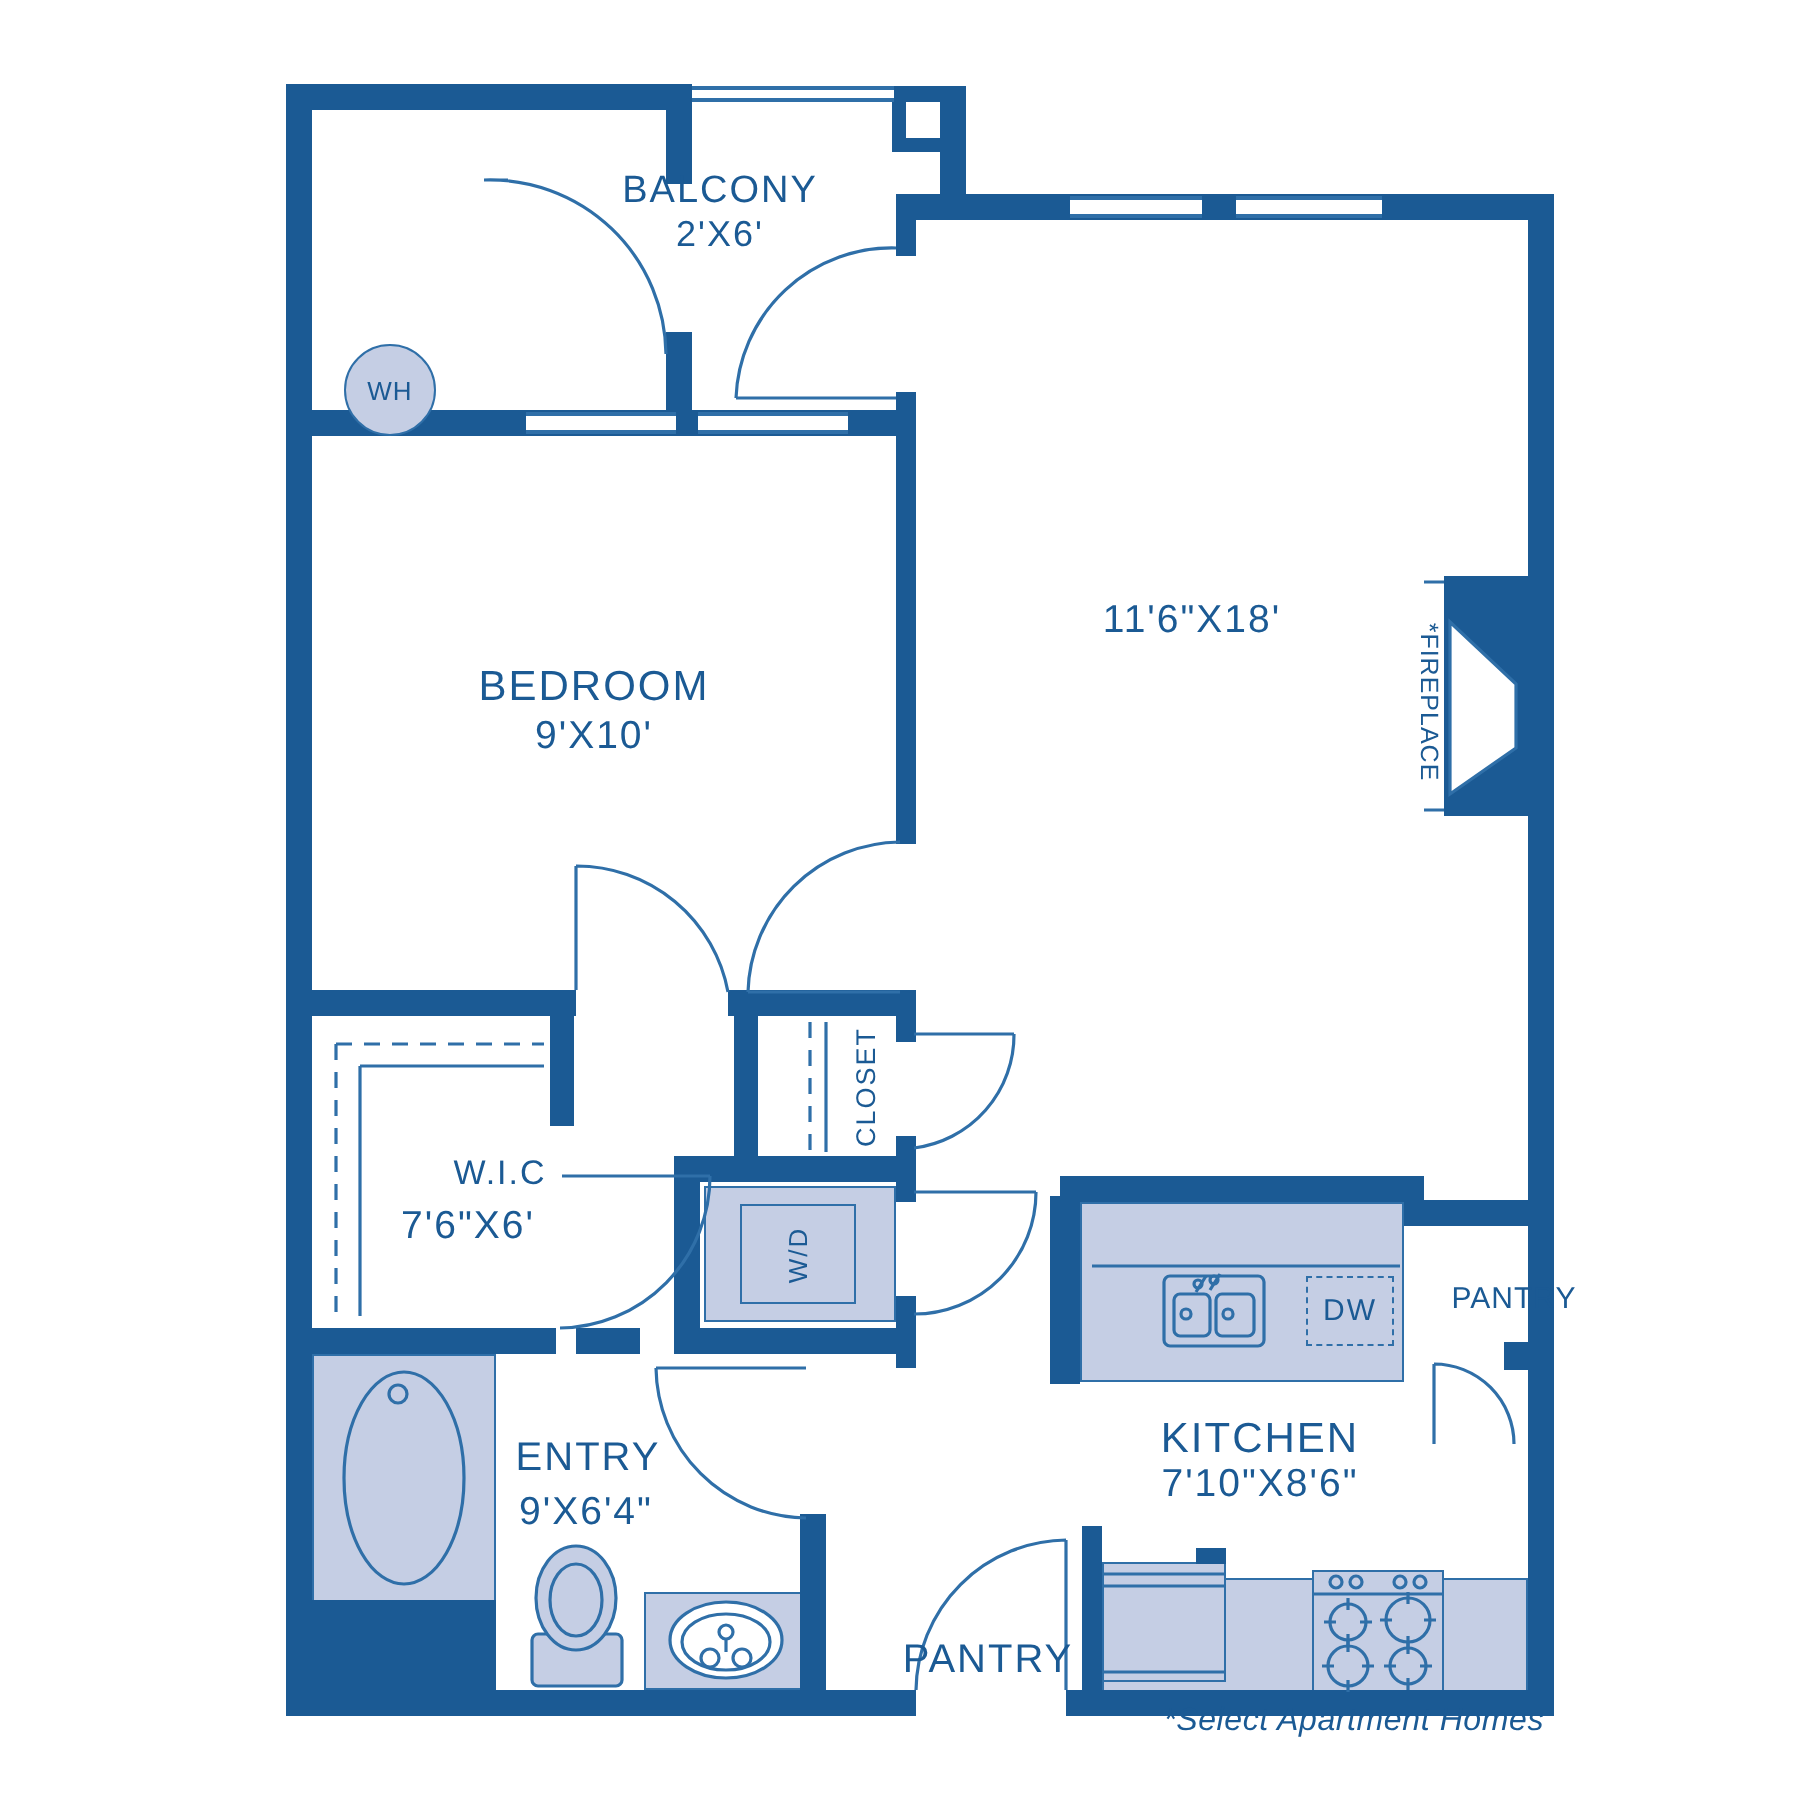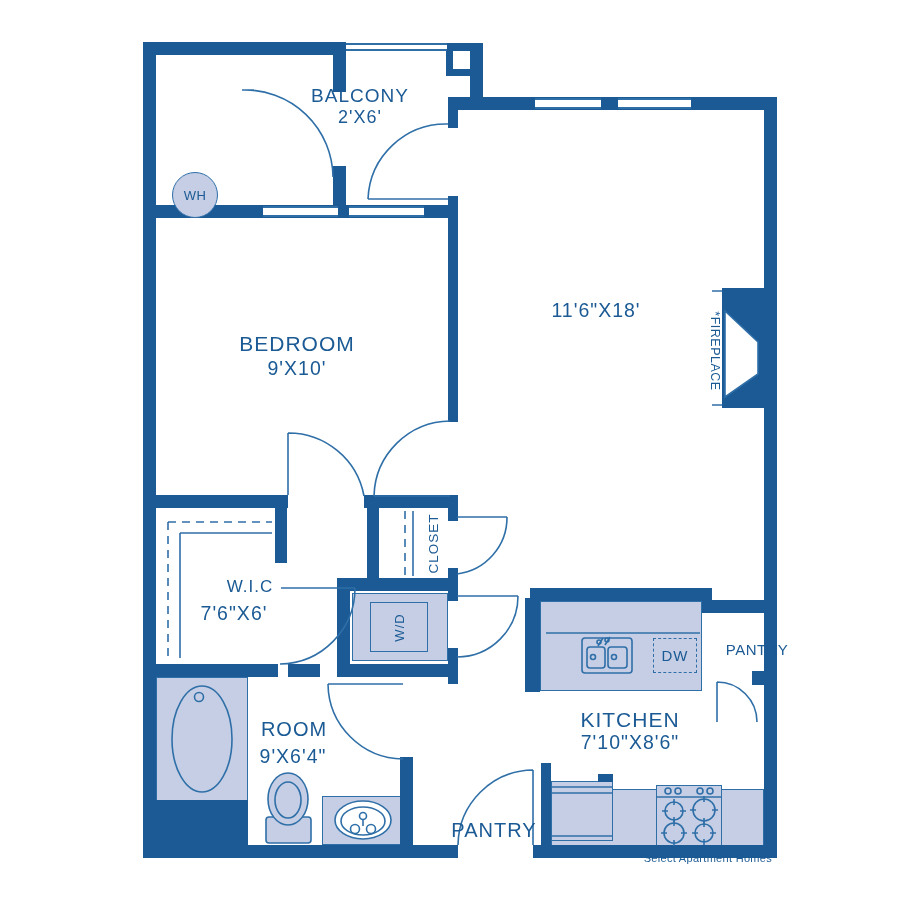--- a/index.html
+++ b/index.html
@@ -150,33 +150,33 @@
   <div class="lbl" style="left:360px;top:107px;font-size:18px;">2'X6'</div>
 
   <div class="lbl" style="left:596px;top:299px;font-size:19.5px;">11'6"X18'</div>
 
   <div class="lbl" style="left:297px;top:332px;font-size:21px;">BEDROOM</div>
   <div class="lbl" style="left:297px;top:357px;font-size:19.5px;">9'X10'</div>
 
   <div class="lbl" style="left:250px;top:577px;font-size:17px;">W.I.C</div>
   <div class="lbl" style="left:234px;top:602px;font-size:19.5px;">7'6"X6'</div>
 
-  <div class="lbl" style="left:294px;top:718px;font-size:20px;">ROOM</div>
+  <div class="lbl" style="left:294px;top:718px;font-size:20px;">ENTRY</div>
   <div class="lbl" style="left:293px;top:745px;font-size:19.5px;">9'X6'4"</div>
 
   <div class="lbl" style="left:630px;top:708px;font-size:21px;">KITCHEN</div>
   <div class="lbl" style="left:630px;top:731px;font-size:19.5px;">7'10"X8'6"</div>
 
   <div class="lbl" style="left:494px;top:819px;font-size:20px;">PANTRY</div>
   <div class="lbl" style="left:737px;top:641px;font-size:15px;letter-spacing:0.5px;padding-left:40px;">PANTRY</div>
 
   <div class="rotbox ccw" style="left:409px;top:496px;width:48px;height:94px;">
     <span style="font-size:13.5px;">CLOSET</span>
   </div>
   <div class="rotbox ccw" style="left:375px;top:602px;width:48px;height:50px;">
     <span style="font-size:13px;">W/D</span>
   </div>
   <div class="rotbox cw" style="left:667px;top:303px;width:96px;height:96px;">
     <span style="font-size:12.5px;letter-spacing:0.5px;">*FIREPLACE</span>
   </div>
 
-  <div style="position:absolute;left:472px;top:852px;width:300px;text-align:right;font-size:11px;letter-spacing:0.3px;z-index:5;">*Select Apartment Homes</div>
+  <div style="position:absolute;left:472px;top:852px;width:300px;text-align:right;font-size:16px;letter-spacing:0.3px;z-index:5;font-style:italic;">*Select Apartment Homes</div>
 </div>
 
 </body></html>

